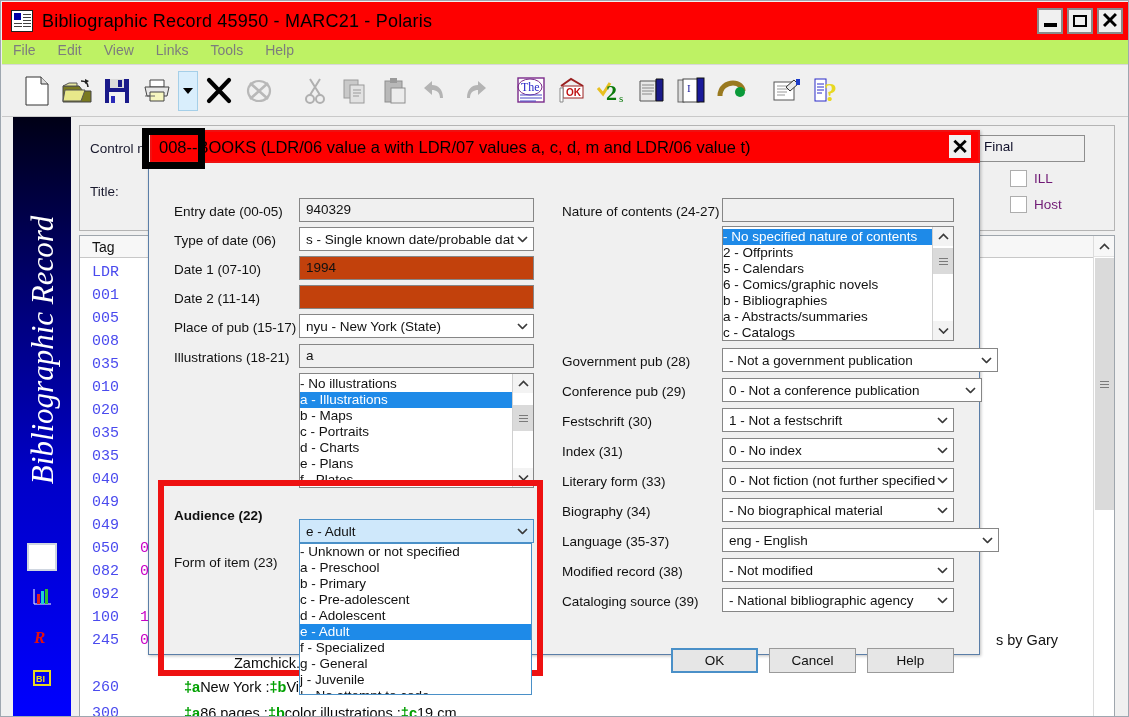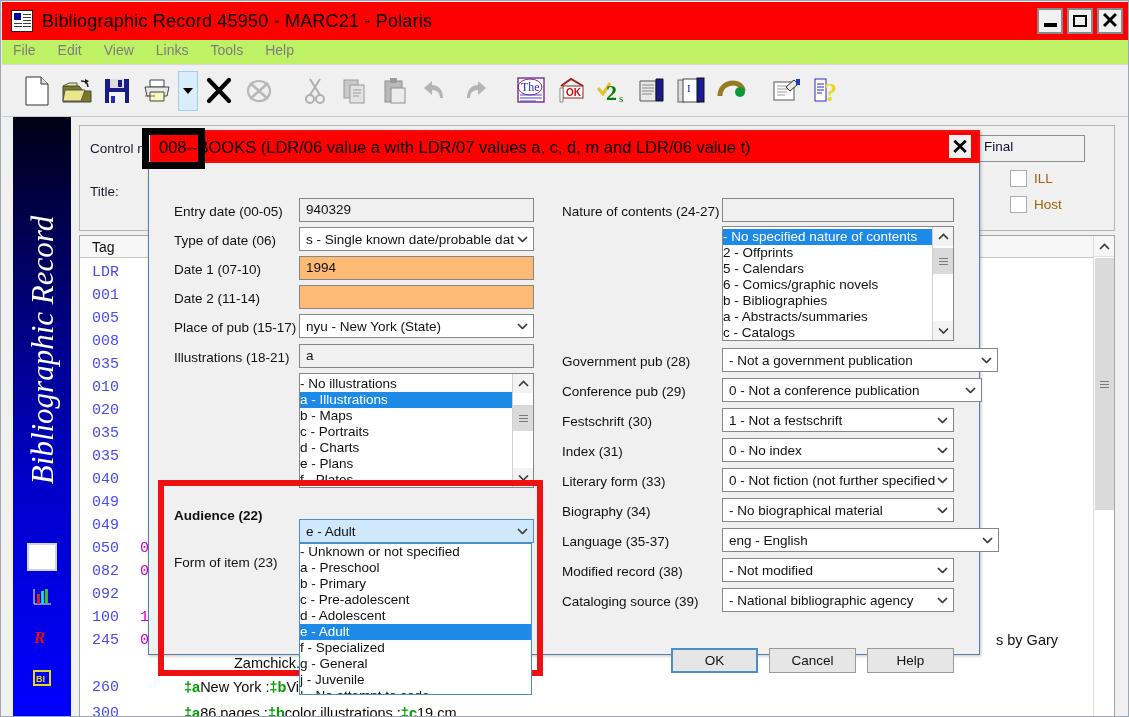--- a/index.html
+++ b/index.html
@@ -111,21 +111,21 @@
   }
   .rec-label { position: absolute; font-size: 13.5px; color: #1a1a2e; }
   .rec-box {
     position: absolute; background: #f0f0f0; border: 1px solid #8e8e8e;
     font-size: 13.5px; color: #10102a; padding: 3px 6px;
   }
   .chk-row { position: absolute; display: flex; align-items: center; gap: 7px; }
   .chk {
     width: 17px; height: 17px; background: #ffffff; border: 1px solid #adadad;
   }
-  .chk-lbl { font-size: 13.5px; color: #a16207; }
+  .chk-lbl { font-size: 13.5px; color: #701a75; }
 
   
   .grid {
     position: absolute; left: 78px; top: 234px; width: 1036px; height: 482px;
     background: #ffffff; border: 1px solid #9fa6ad;
   }
   .grid-head {
     height: 22px; background: #f7f7f7; border-bottom: 1px solid #c8c8c8;
     display: flex; align-items: center; font-size: 14px; color: #111;
   }
@@ -176,21 +176,21 @@
   }
   .dlg-body { position: relative; width: 100%; height: 492px; }
 
   .fld-label {
     position: absolute; font-size: 13.5px; color: #111; white-space: nowrap;
   }
   .tf {
     position: absolute; background: #f0f0f0; border: 1px solid #868686;
     font-size: 13.5px; color: #111; padding: 3px 6px; height: 24px;
   }
-  .tf.white { background: #fdba74; }
+  .tf.white { background: #c2410c; }
   .sel {
     position: absolute; background: #ffffff; border: 1px solid #868686;
     height: 24px; font-size: 13.5px; color: #111;
     display: flex; align-items: center; padding-left: 6px; padding-right: 20px;
     white-space: nowrap; overflow: hidden;
   }
   .sel.hl { background: #cfe8fb; border-color: #4a90c8; }
   .sel .chev {
     position: absolute; right: 5px; top: 50%; transform: translateY(-50%);
     width: 11px; height: 7px;

